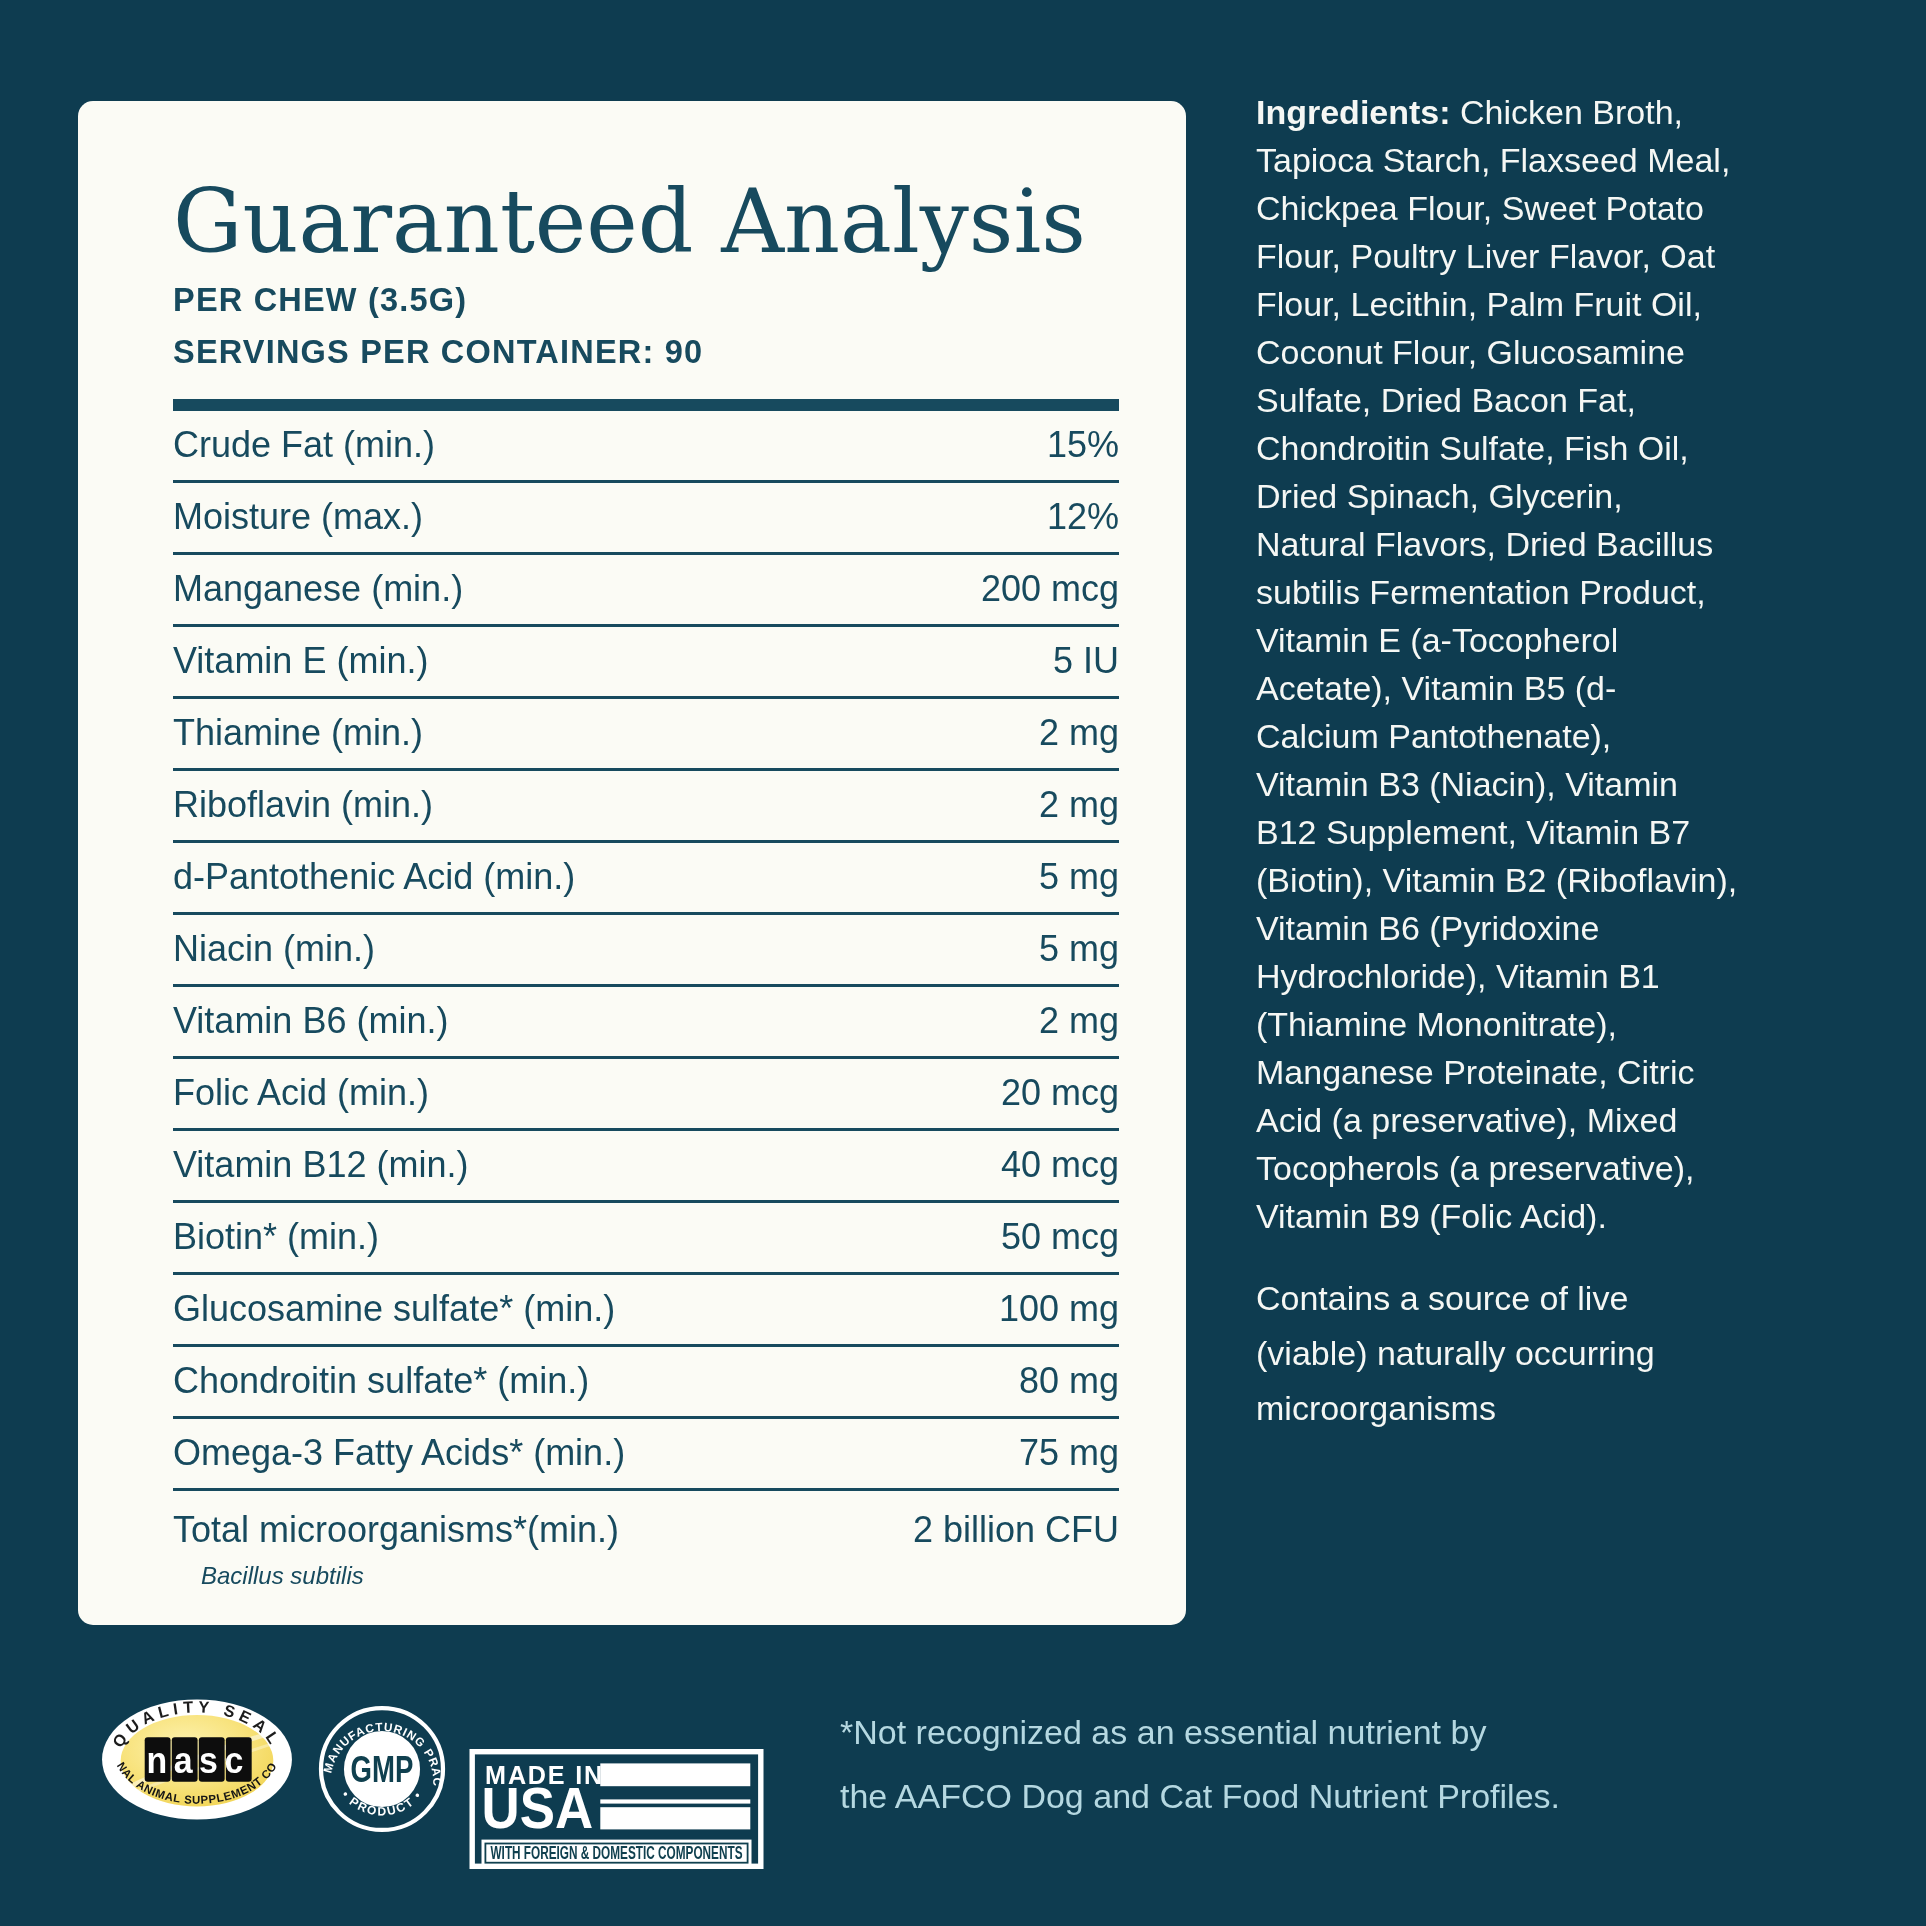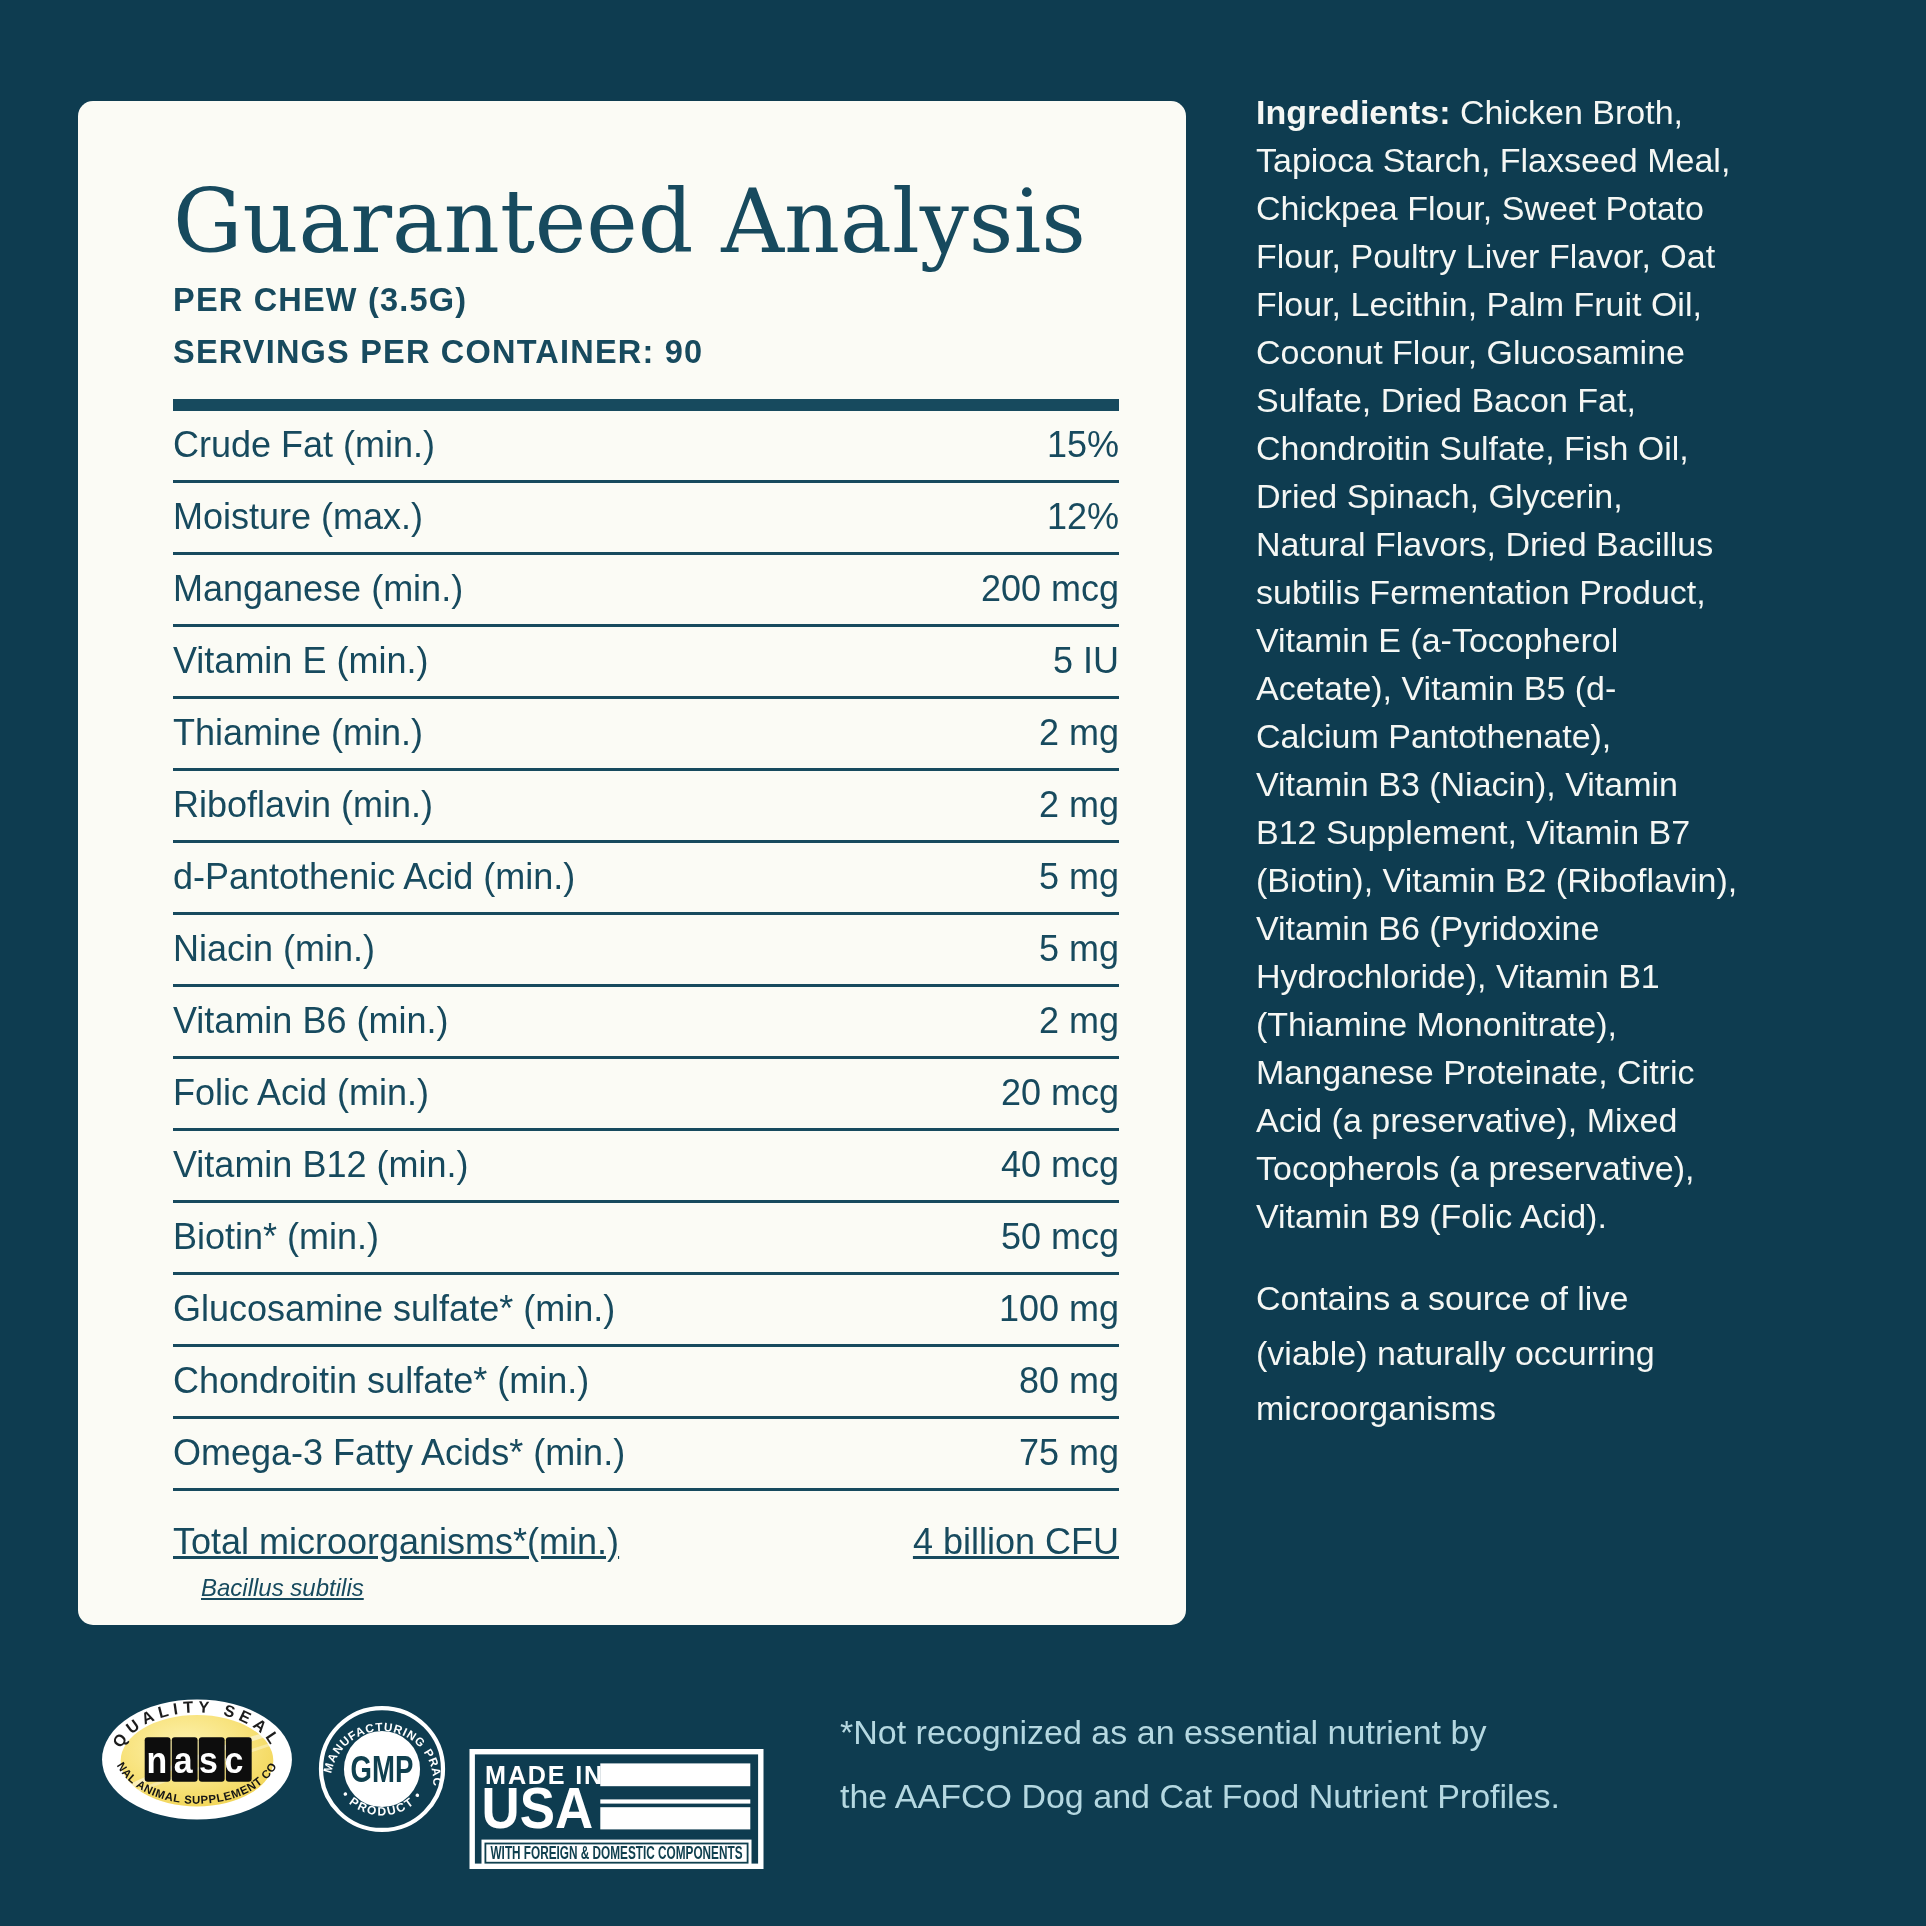--- a/index.html
+++ b/index.html
@@ -28,21 +28,21 @@
   .sub2 { margin-top:12px; }
   .rule { height:12px; background:var(--ink,#174a5e); margin-top:26.5px; }
   .rows { margin-top:0; }
   .row {
     display:flex; flex-wrap:wrap; align-items:center;
     height:69px; border-bottom:3.6px solid var(--ink,#174a5e);
     font-size:36px;
   }
   .row .lab { flex:1 1 auto; }
   .row .val { text-align:left; white-space:nowrap; }
-  .row:last-child { height:auto; border-bottom:none; padding:30px 0 0 0;text-decoration:underline; }
+  .row:last-child { height:auto; border-bottom:none; padding:18px 0 0 0; }
   .row .subrow {
     width:100%; font-style:italic; font-size:24px;
     padding-left:28px; margin-top:10.8px;
   }
   
   .ingredients {
     position:absolute; left:1256px; top:88px; width:656px;
     color:var(--ingredients_text,#f5f7f4);
     font-size:34px; line-height:48px;
   }
@@ -160,21 +160,21 @@
         </div>
 
         <div class="row">
           <span class="lab">Omega-3 Fatty Acids* (min.)</span>
           <span class="val">75 mg</span>
 
         </div>
 
         <div class="row">
           <span class="lab">Total microorganisms*(min.)</span>
-          <span class="val">4 billion CFU</span>
+          <span class="val">2 billion CFU</span>
           <div class="subrow">Bacillus subtilis</div>
         </div>
       </div>
   </section>
 
   <aside class="ingredients">
     <p class="lead"><b>Ingredients:</b><span> Chicken Broth,
 Tapioca Starch, Flaxseed Meal,
 Chickpea Flour, Sweet Potato
 Flour, Poultry Liver Flavor, Oat

